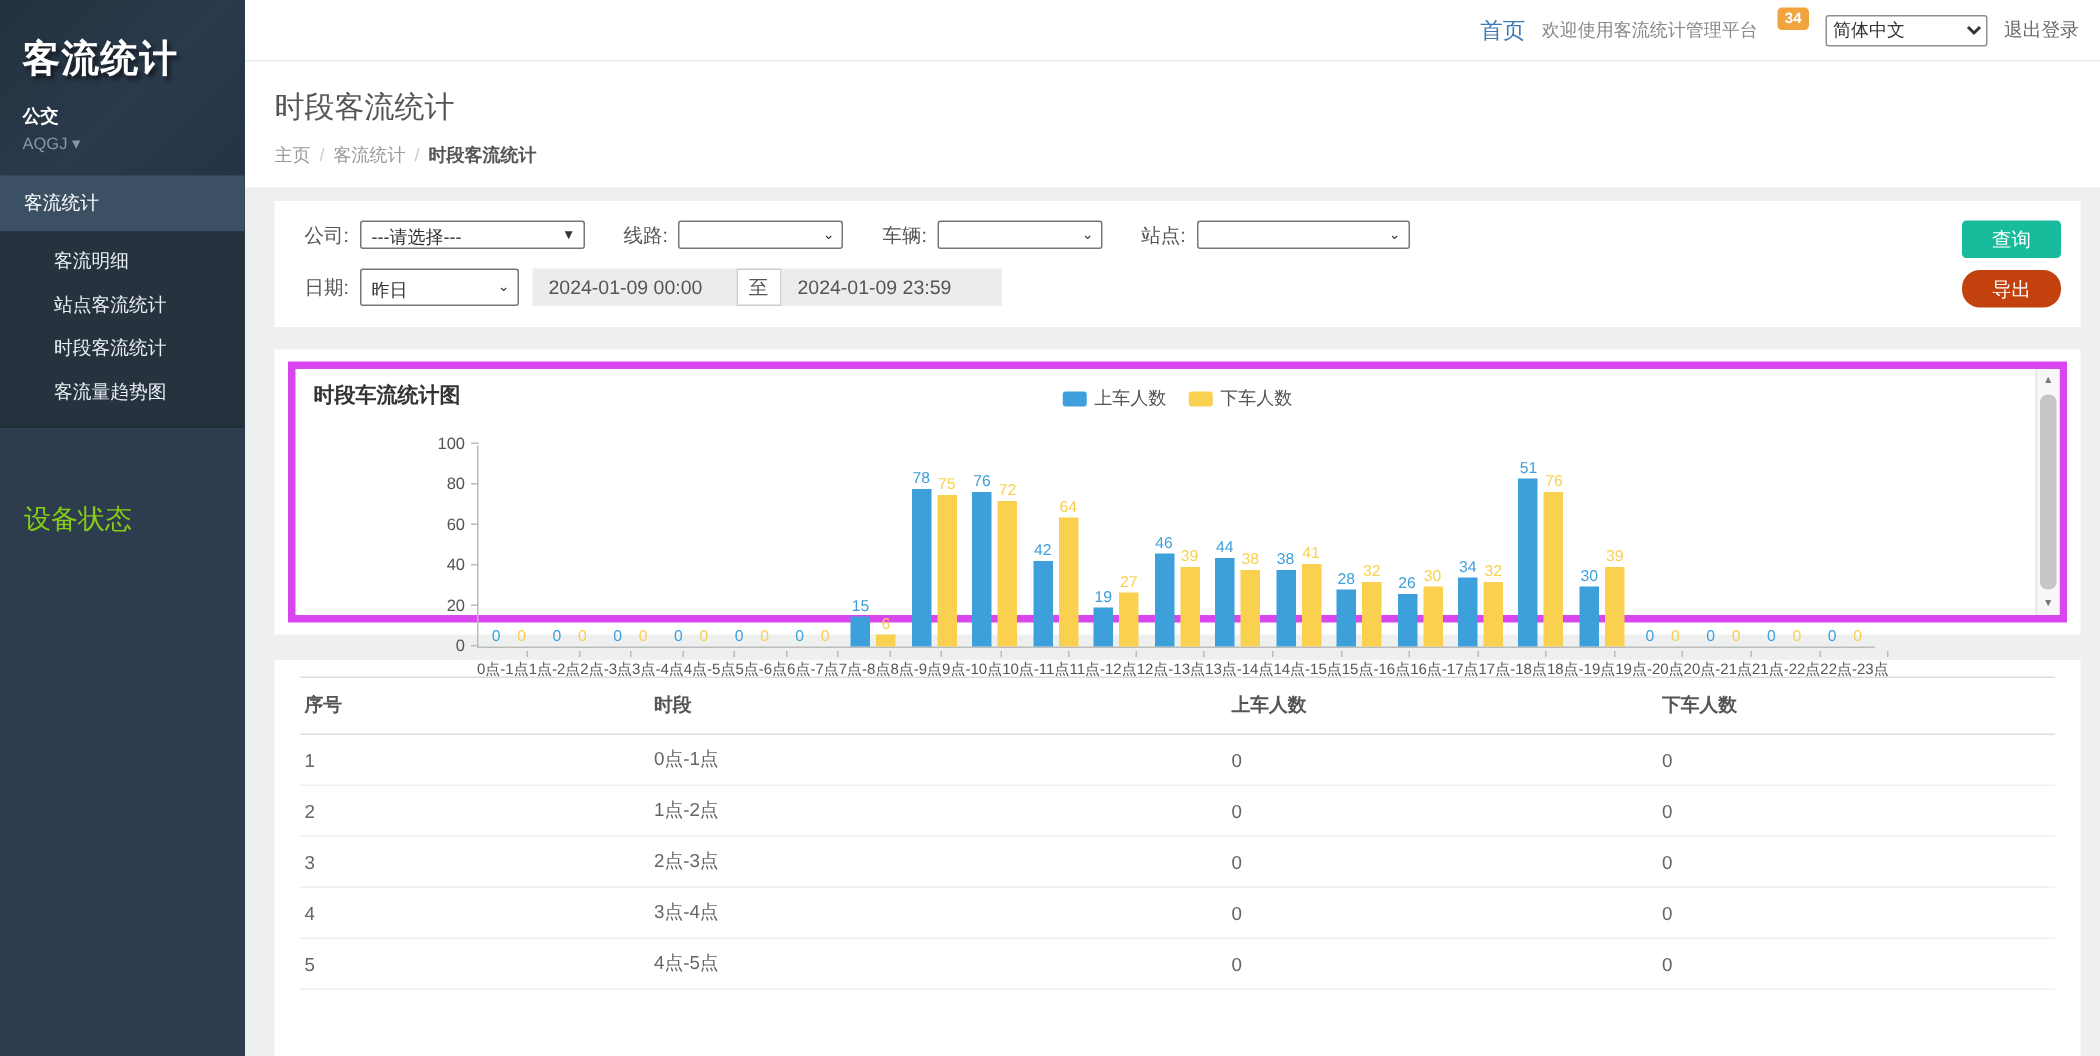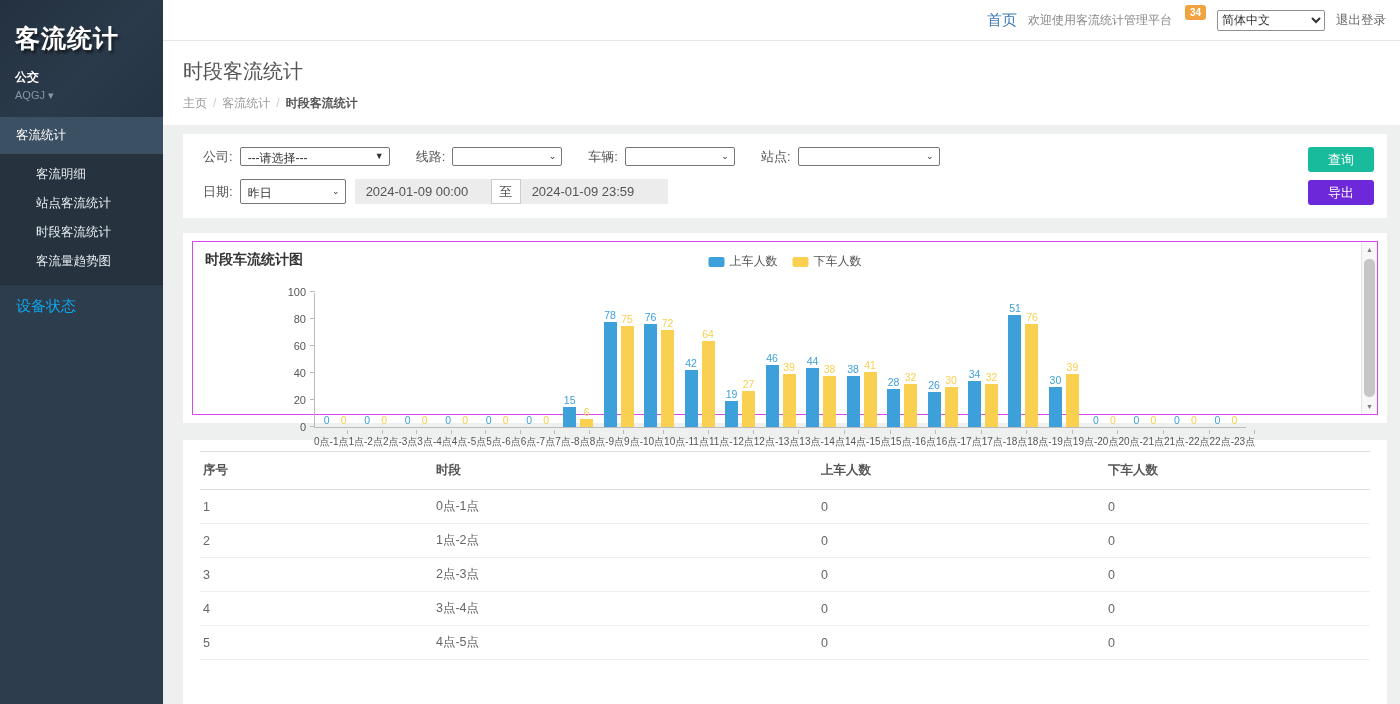--- a/index.html
+++ b/index.html
@@ -12,21 +12,21 @@
   .logo-area { height:117px; padding:22px 0 0 15px;
     background:linear-gradient(135deg,#233140 0%,#2b3a4a 55%,#253444 100%); }
   .logo-title { color:#fff; font-size:25px; font-weight:bold; letter-spacing:1px;
     text-shadow:2px 3px 3px rgba(0,0,0,.55); }
   .org { color:#fff; font-size:12px; font-weight:bold; margin-top:14px; }
   .org-code { color:#8298a9; font-size:11px; margin-top:3px; }
   .menu-group-header { background:#3c5063; color:#fff; font-size:12.5px;
     padding:10px 0 10px 16px; cursor:pointer; }
   .submenu { background:#26333f; border-bottom:1px solid #1f2a34; padding:6px 0 8px; }
   .subitem { color:#e9eef2; font-size:12.5px; padding:6px 0 6px 36px; cursor:pointer; }
-  .menu-item { color:#0ea5e9; font-size:15px; padding:12px 0 12px 16px; cursor:pointer; }
+  .menu-item { color:#84cc16; font-size:18px; padding:12px 0 12px 16px; cursor:pointer;margin-top:37px; }
 
   
   .main { margin-left:163px; height:704px; display:flex; flex-direction:column; }
   .topbar { height:41px; background:#fff; border-bottom:1px solid #e7e7e7;
     display:flex; align-items:center; justify-content:flex-end;
     padding-right:14px; gap:11px; flex:0 0 auto; }
   .home-link { color:#3d7ab5; font-size:15px; cursor:pointer; }
   .welcome { color:#888; font-size:12px; }
   .badge { background:#f0a33f; color:#fff; font-size:10px; font-weight:bold;
     padding:2px 5px; border-radius:3px; align-self:flex-start; margin:5px 0 0 2px; }
@@ -59,21 +59,21 @@
     line-height:25px; padding:0 11px; cursor:default; }
   .date-to { height:25px; width:30px; border:1px solid #ccc; background:#fff;
     text-align:center; line-height:23px; font-size:13px; color:#555; }
   .btn-col { position:absolute; right:13px; top:13px; display:flex;
     flex-direction:column; gap:8px; }
   .btn { width:66px; height:25px; border:none; border-radius:3px; color:#fff;
     font-size:13px; cursor:pointer; font-family:inherit; }
 
   
   .chart-panel { margin-top:15px; padding:8px 9px; }
-  .chart-box { position:relative; border:1px solid #d946ef; height:174px; background:#fff; }
+  .chart-box { position:relative; border:5px solid #d946ef; height:174px; background:#fff; }
   .chart-title { position:absolute; left:12px; top:9px; font-size:14px;
     font-weight:bold; color:#333; }
   .legend { position:absolute; top:11px; left:50%; transform:translateX(-50%);
     display:flex; gap:15px; }
   .legend-item { display:flex; align-items:center; gap:5px; font-size:12px; color:#555; cursor:pointer; }
   .swatch { width:16px; height:10px; border-radius:2px; }
   .plot { position:absolute; left:121px; top:51px; width:932px; height:135px;
     border-left:1px solid #bbb; border-bottom:1px solid #bbb; }
   .ylab { position:absolute; right:calc(100% + 9px); font-size:11px; color:#555;
     transform:translateY(50%); }
@@ -173,21 +173,21 @@
         <div class="sel date-sel" style="width:106px">
           <span>昨日</span>
           <span class="glyph">⌄</span>
         </div>
         <div class="date-input" style="width:136px;margin-left:9px">2024-01-09 00:00</div>
         <div class="date-to">至</div>
         <div class="date-input" style="width:147px">2024-01-09 23:59</div>
       </div>
       <div class="btn-col">
         <button class="btn" id="btn-query" style="background: rgb(24, 188, 156);">查询</button>
-        <button class="btn" id="btn-export" style="background: #6d28d9;">导出</button>
+        <button class="btn" id="btn-export" style="background: #c2410c; border-radius: 12px;">导出</button>
       </div>
     </div>
 
     <div class="panel chart-panel">
       <div class="chart-box">
         <div class="chart-title">时段车流统计图</div>
         <div class="legend">
             <div class="legend-item">
               <span class="swatch" style="background: rgb(61, 160, 218);"></span>
               <span>上车人数</span>

